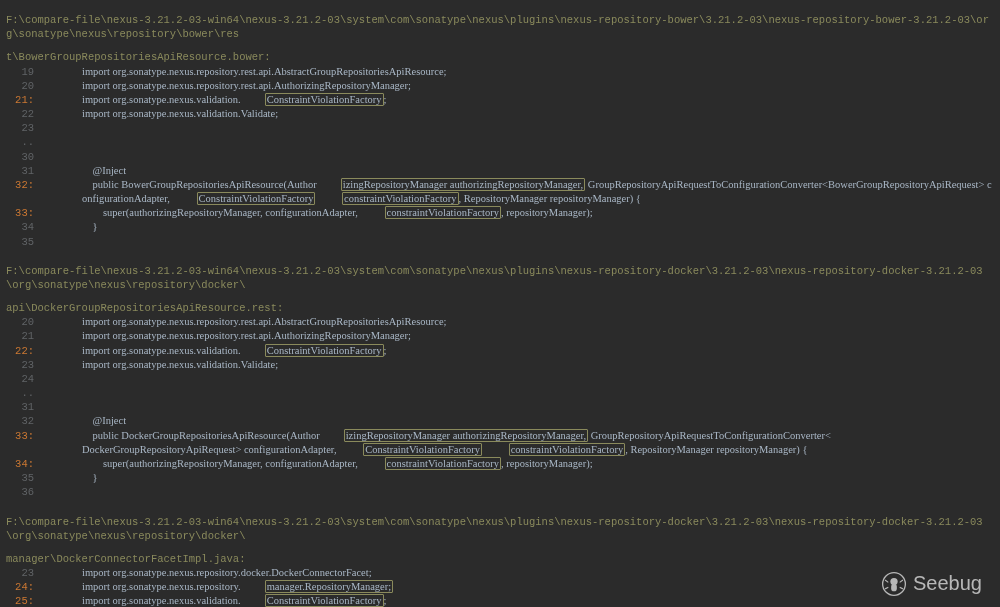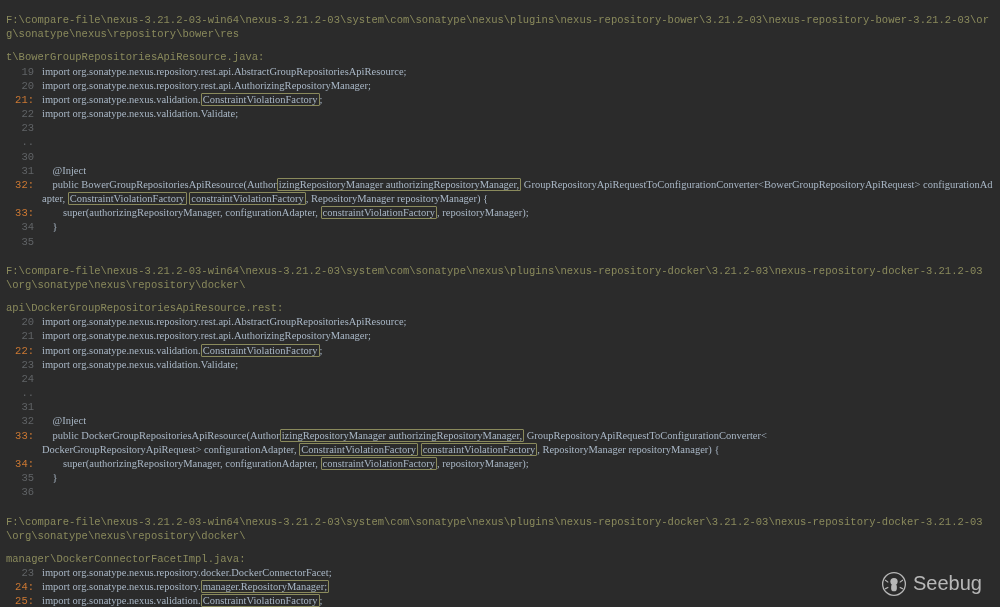--- a/index.html
+++ b/index.html
@@ -17,20 +17,21 @@
   }
   .file-header {
     color: #8a8a5c;
     white-space: pre-wrap;
     word-break: break-all;
     margin-top: 9px;
   }
   .code-line {
     display: flex;
     white-space: pre;
+    gap: 40px;
   }
   .gutter {
     width: 36px;
     text-align: right;
     color: #606366;
     flex-shrink: 0;
     padding-right: 8px;
     user-select: none;
   }
   .gutter.hl { color: #cc7832; }
@@ -38,20 +39,21 @@
     flex: 1;
     white-space: pre-wrap;
     word-break: break-all;
     color: #a9b7c6;
     font-family: Liberation Serif, serif;
   }
   .box {
     border: 1px solid #8a8a5c;
     padding: 0 1px;
     border-radius: 1px;
+    margin-left: 24px;
   }
   .logo {
     position: absolute;
     right: 18px;
     bottom: 10px;
     display: flex;
     align-items: center;
     gap: 6px;
     color: #d0d0d0;
     font-family: Arial, sans-serif;
@@ -61,21 +63,21 @@
   .logo svg { width: 26px; height: 26px; }
   .dummy-section { display: contents; }
 </style>
 </head>
 <body>
 
 
 
 
 <div class="file-header">F:\compare-file\nexus-3.21.2-03-win64\nexus-3.21.2-03\system\com\sonatype\nexus\plugins\nexus-repository-bower\3.21.2-03\nexus-repository-bower-3.21.2-03\org\sonatype\nexus\repository\bower\res</div>
-<div class="file-header">t\BowerGroupRepositoriesApiResource.java:</div>
+<div class="file-header">t\BowerGroupRepositoriesApiResource.bower:</div>
 <div class="dummy-section"></div><div class="code-line"><span class="gutter">19</span><span class="code">import org.sonatype.nexus.repository.rest.api.AbstractGroupRepositoriesApiResource;</span></div><div class="code-line"><span class="gutter">20</span><span class="code">import org.sonatype.nexus.repository.rest.api.AuthorizingRepositoryManager;</span></div><div class="code-line"><span class="gutter hl">21:</span><span class="code">import org.sonatype.nexus.validation.<span class="box">ConstraintViolationFactory</span>;</span></div><div class="code-line"><span class="gutter">22</span><span class="code">import org.sonatype.nexus.validation.Validate;</span></div><div class="code-line"><span class="gutter">23</span><span class="code"></span></div><div class="code-line"><span class="gutter">..</span><span class="code"></span></div><div class="code-line"><span class="gutter">30</span><span class="code"></span></div><div class="code-line"><span class="gutter">31</span><span class="code">    @Inject</span></div><div class="code-line"><span class="gutter hl">32:</span><span class="code">    public BowerGroupRepositoriesApiResource(Author<span class="box">izingRepositoryManager authorizingRepositoryManager,</span> GroupRepositoryApiRequestToConfigurationConverter&lt;BowerGroupRepositoryApiRequest&gt; configurationAdapter, <span class="box">ConstraintViolationFactory</span> <span class="box">constraintViolationFactory</span>, RepositoryManager repositoryManager) {</span></div><div class="code-line"><span class="gutter hl">33:</span><span class="code">        super(authorizingRepositoryManager, configurationAdapter, <span class="box">constraintViolationFactory</span>, repositoryManager);</span></div><div class="code-line"><span class="gutter">34</span><span class="code">    }</span></div><div class="code-line"><span class="gutter">35</span><span class="code"></span></div>
 
 
 <div style="height:6px"></div>
 <div class="file-header">F:\compare-file\nexus-3.21.2-03-win64\nexus-3.21.2-03\system\com\sonatype\nexus\plugins\nexus-repository-docker\3.21.2-03\nexus-repository-docker-3.21.2-03\org\sonatype\nexus\repository\docker\</div>
 <div class="file-header">api\DockerGroupRepositoriesApiResource.rest:</div>
 <div class="dummy-section"></div><div class="code-line"><span class="gutter">20</span><span class="code">import org.sonatype.nexus.repository.rest.api.AbstractGroupRepositoriesApiResource;</span></div><div class="code-line"><span class="gutter">21</span><span class="code">import org.sonatype.nexus.repository.rest.api.AuthorizingRepositoryManager;</span></div><div class="code-line"><span class="gutter hl">22:</span><span class="code">import org.sonatype.nexus.validation.<span class="box">ConstraintViolationFactory</span>;</span></div><div class="code-line"><span class="gutter">23</span><span class="code">import org.sonatype.nexus.validation.Validate;</span></div><div class="code-line"><span class="gutter">24</span><span class="code"></span></div><div class="code-line"><span class="gutter">..</span><span class="code"></span></div><div class="code-line"><span class="gutter">31</span><span class="code"></span></div><div class="code-line"><span class="gutter">32</span><span class="code">    @Inject</span></div><div class="code-line"><span class="gutter hl">33:</span><span class="code">    public DockerGroupRepositoriesApiResource(Author<span class="box">izingRepositoryManager authorizingRepositoryManager,</span> GroupRepositoryApiRequestToConfigurationConverter&lt;</span></div><div class="code-line"><span class="gutter"></span><span class="code">DockerGroupRepositoryApiRequest&gt; configurationAdapter, <span class="box">ConstraintViolationFactory</span> <span class="box">constraintViolationFactory</span>, RepositoryManager repositoryManager) {</span></div><div class="code-line"><span class="gutter hl">34:</span><span class="code">        super(authorizingRepositoryManager, configurationAdapter, <span class="box">constraintViolationFactory</span>, repositoryManager);</span></div><div class="code-line"><span class="gutter">35</span><span class="code">    }</span></div><div class="code-line"><span class="gutter">36</span><span class="code"></span></div>
 
 
 <div style="height:6px"></div>

